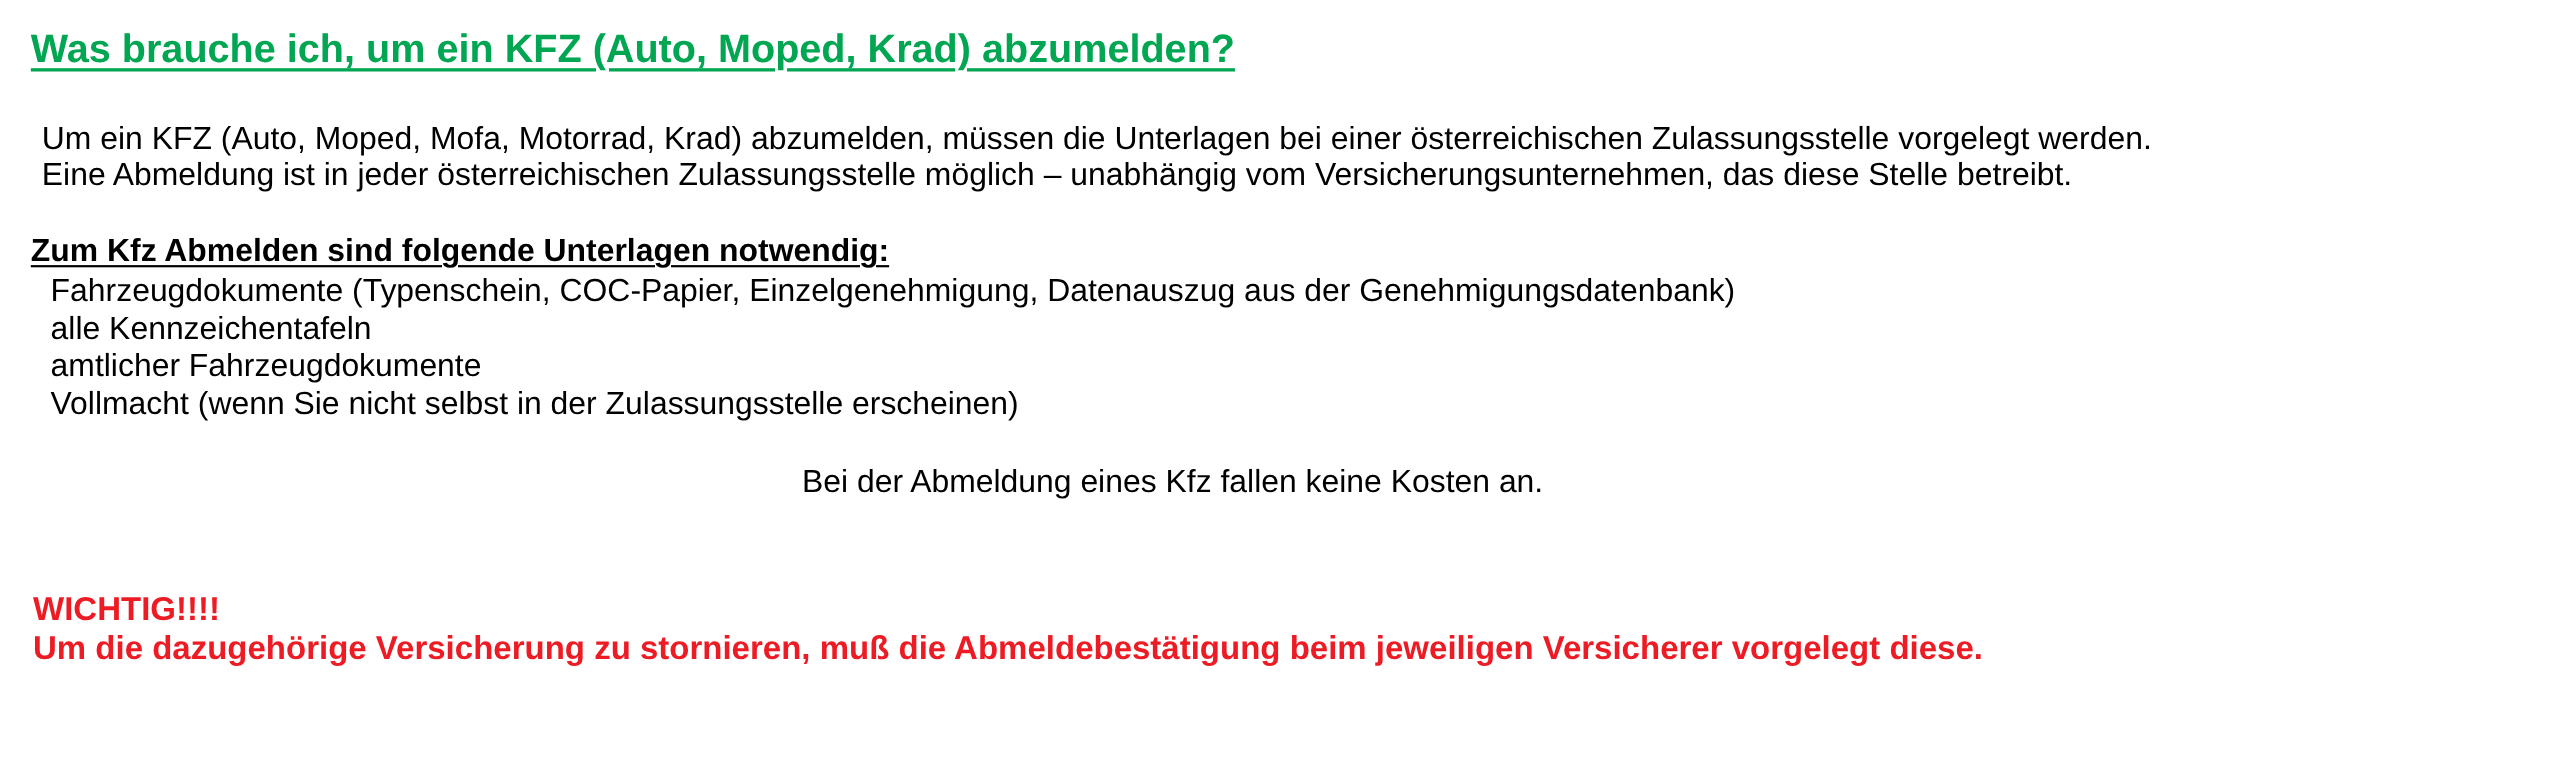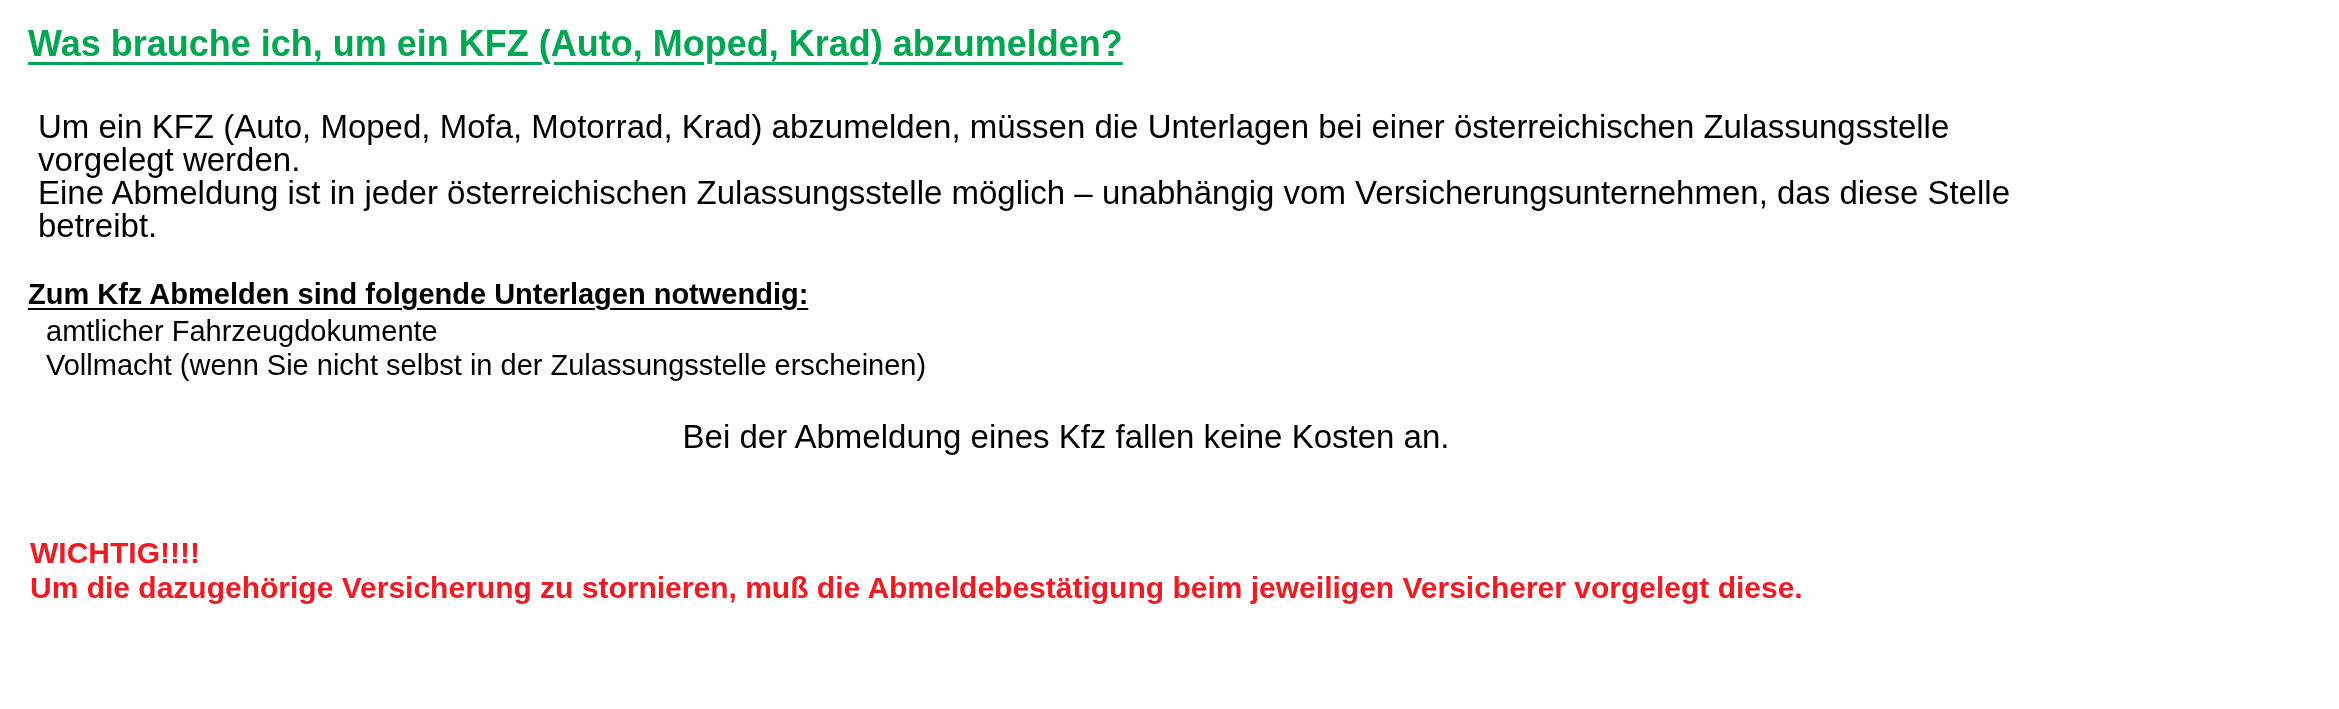--- a/index.html
+++ b/index.html
@@ -18,21 +18,21 @@
   }
   .doc-title {
     font-size: 36px;
     font-weight: bold;
     text-decoration: underline;
     text-decoration-thickness: 3px;
     text-underline-offset: 6px;
     line-height: 40px;
   }
   .body-text {
-    font-size: 33px;
+    font-size: 29px;
     line-height: 33px;
   }
   .intro {
     margin-top: 46px;
     padding-left: 10px;
   }
   .req-heading {
     margin-top: 36px;
     font-size: 29px;
     line-height: 33px;
@@ -73,20 +73,22 @@
   <h1 class="doc-title" style="color: rgb(0, 166, 81);">Was brauche ich, um ein KFZ (Auto, Moped, Krad) abzumelden?</h1>
 
   <div class="intro">
     <p class="body-text">Um ein KFZ (Auto, Moped, Mofa, Motorrad, Krad) abzumelden, müssen die Unterlagen bei einer österreichischen Zulassungsstelle vorgelegt werden.</p>
     <p class="body-text">Eine Abmeldung ist in jeder österreichischen Zulassungsstelle möglich – unabhängig vom Versicherungsunternehmen, das diese Stelle betreibt.</p>
   </div>
 
   <p class="req-heading">Zum Kfz Abmelden sind folgende Unterlagen notwendig:</p>
 
   <ul class="req-list">
+    <li>Fahrzeugdokumente (Typenschein, COC-Papier, Einzelgenehmigung, Datenauszug aus der Genehmigungsdatenbank)</li>
+    <li>alle Kennzeichentafeln</li>
     <li>amtlicher Fahrzeugdokumente</li>
     <li>Vollmacht (wenn Sie nicht selbst in der Zulassungsstelle erscheinen)</li>
   </ul>
 
   <p class="body-text costs">Bei der Abmeldung eines Kfz fallen keine Kosten an.</p>
 
   <div class="important" style="color: rgb(237, 28, 36);">
     <p>WICHTIG!!!!</p>
     <p>Um die dazugehörige Versicherung zu stornieren, muß die Abmeldebestätigung beim jeweiligen Versicherer vorgelegt diese.</p>
   </div>

